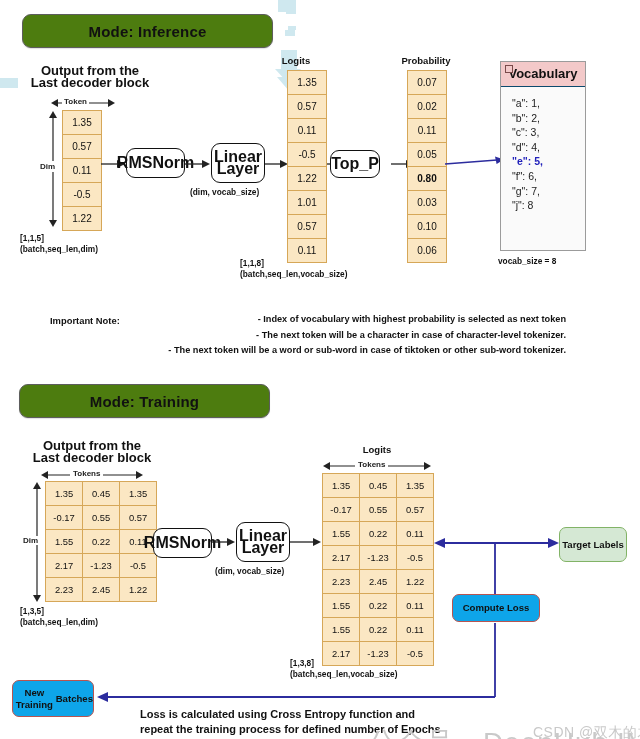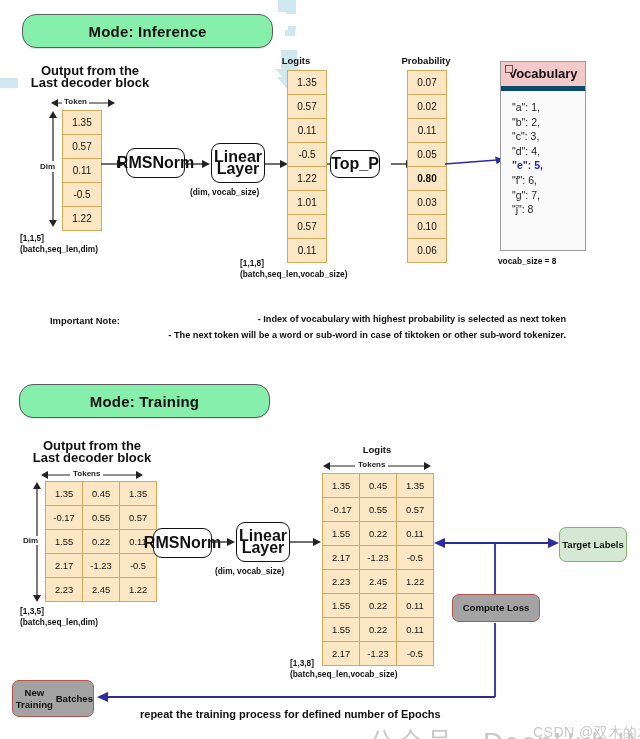--- a/index.html
+++ b/index.html
@@ -5,23 +5,23 @@
   html,body{margin:0;padding:0;background:#ffffff;}
   body{
     width:640px;height:739px;position:relative;overflow:hidden;
     font-family:"Liberation Sans", sans-serif;
     color:#1a1a1a;
     -webkit-font-smoothing:antialiased;
   }
   .abs{position:absolute;}
   
   .mode-banner{
-    background:#86efac;
+    background:#4d7c0f;
     border:1.3px solid #5d5d5d;
-    border-radius:14px;
+    border-radius:9px;
     display:flex;align-items:center;justify-content:center;
     font-weight:bold;font-size:15px;letter-spacing:.2px;
     box-shadow:0 1px 1px rgba(0,0,0,.12);
     color:#111;
   }
   
   .cap{font-size:13px;font-weight:bold;text-align:center;line-height:12px;color:#111;}
   .cap-small{font-size:8.3px;font-weight:bold;text-align:left;line-height:11px;color:#111;}
   .col-title{font-size:9.5px;font-weight:bold;text-align:center;color:#111;}
   .axis-lbl{font-size:8px;font-weight:bold;color:#222;}
@@ -46,33 +46,33 @@
   .mtx .mrow:last-child .mcell{border-bottom:none;}
   
   .pbox{
     background:#ffffff;border:1.6px solid #111;border-radius:9px;
     display:flex;align-items:center;justify-content:center;text-align:center;
     font-weight:bold;font-size:16px;line-height:12px;color:#111;
   }
   
   .vocab-wrap{border:1px solid #9b9b9b;background:#fafafa;}
   .vocab-head{
-    background:#f3c9c9;border-bottom:5px solid #0c4a6e;
+    background:#f3c9c9;border-bottom:1px solid #0c4a6e;
     font-weight:bold;font-size:13px;text-align:center;color:#111;
     padding:4px 0 5px 0;position:relative;
   }
   .vocab-body{padding:9px 0 6px 11px;font-size:10.5px;line-height:14.6px;color:#222;}
   .vocab-body .hl{color:#2222bb;font-weight:bold;}
   
   .cbox{
     border-radius:7px;display:flex;align-items:center;justify-content:center;
     text-align:center;font-weight:bold;font-size:9.6px;line-height:11.5px;color:#111;
   }
   .cbox-green{background:#d5e8d4;border:1.1px solid #82b366;}
-  .cbox-red{background:#a3a3a3;border:1.1px solid #b85450;}
+  .cbox-red{background:#0ea5e9;border:1.1px solid #b85450;}
   
   .note-title{font-size:9.4px;font-weight:bold;color:#111;}
   .note-line{font-size:9.2px;font-weight:bold;color:#111;line-height:15.5px;text-align:right;}
   .loss-text{font-size:11px;font-weight:bold;line-height:15px;color:#111;}
   
   .wm{color:#c9c9c9;font-size:28px;letter-spacing:1px;white-space:nowrap;margin-top:24px;}
   .wm2{color:#c9c9c9;font-size:14px;letter-spacing:.5px;white-space:nowrap;}
   svg{overflow:visible;}
 </style>
 </head>
@@ -228,20 +228,21 @@
       <div>"f": 6,</div>
       <div>"g": 7,</div>
       <div>"j": 8</div>
     </div>
 </div>
 <div class="abs cap-small" style="left:498px;top:256px;width:90px;">vocab_size = 8</div>
 
 <div class="abs note-title" style="left:50px;top:297px;margin-top:18px;">Important Note:</div>
 <div class="abs" id="notes-lines" style="left:46px;top:312px;width:520px;">
     <div class="note-line">- Index of vocabulary with highest probability is selected as next token</div>
+    <div class="note-line">- The next token will be a character in case of character-level tokenizer.</div>
     <div class="note-line">- The next token will be a word or sub-word in case of tiktoken or other sub-word tokenizer.</div>
   </div>
 
 <div class="abs mode-banner" style="left:19px;top:384px;width:249px;height:32px;">
   <span>Mode: Training</span>
 </div>
 
 <div class="abs cap" style="left:28px;top:440px;width:128px;">
   <div>Output from the</div>
   <div>Last decoder block</div>
@@ -397,17 +398,18 @@
 <div class="abs cbox cbox-red" style="left:452px;top:594px;width:86px;height:26px;">
   <span>Compute Loss</span>
 </div>
 
 <div class="abs cbox cbox-red" style="left:12px;top:680px;width:80px;height:35px;flex-direction:row;">
   <span>New Training</span>
   <span>Batches</span>
 </div>
 
 <div class="abs loss-text" style="left:140px;top:707px;width:400px;">
+  <div>Loss is calculated using Cross Entropy function and</div>
   <div>repeat the training process for defined number of Epochs</div>
 </div>
 
 <div class="abs wm" style="left:368px;top:700px;">公众号 · DeepHub IMBA</div>
 <div class="abs wm2" style="left:533px;top:724px;">CSDN @双木的木</div>
 
 </body></html>

